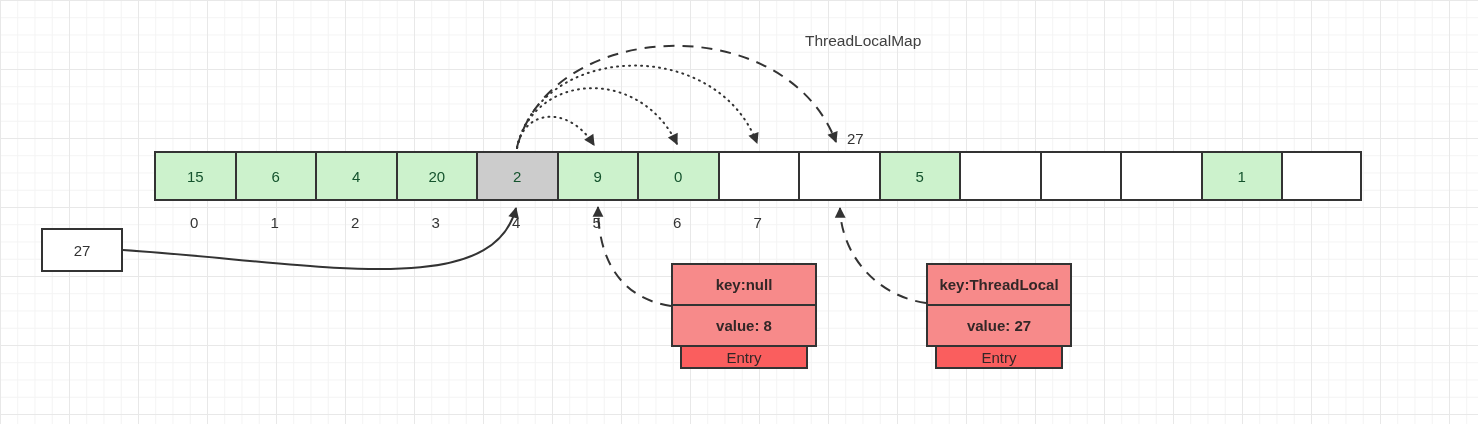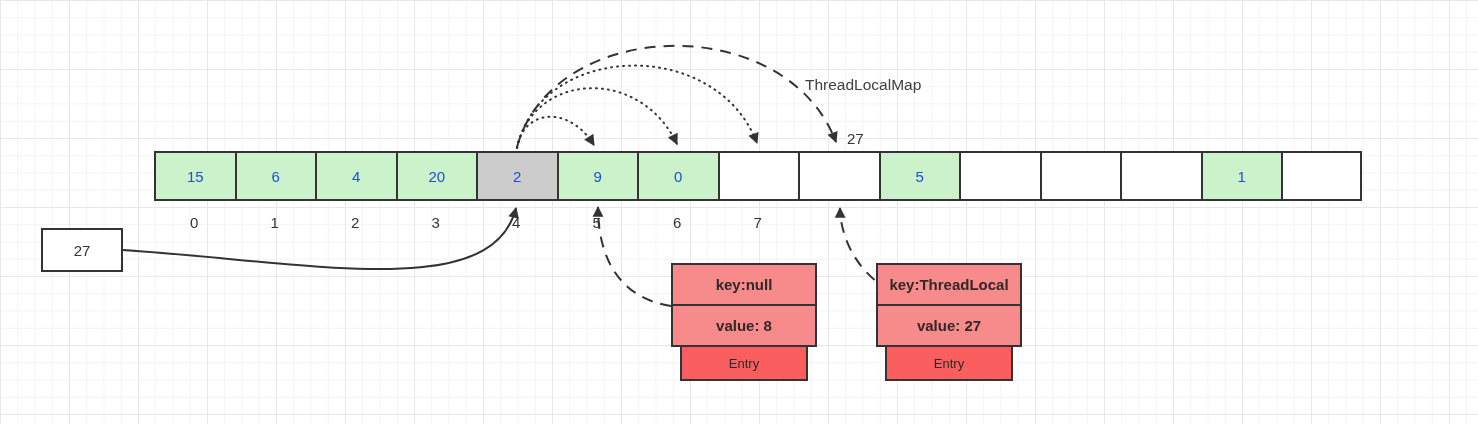--- a/index.html
+++ b/index.html
@@ -34,21 +34,20 @@
   .dotted { stroke-dasharray: 1 5; stroke-linecap: round; }
   .dashed { stroke-dasharray: 11 8; }
   #arw path { fill: var(--connector); stroke: none; }
 
   .diagram-title {
     position: absolute;
     left: 805px; top: 32px;
     font-size: 15.5px;
     color: #404040;
     white-space: nowrap;
-    margin-top: 44px;
   }
   .probe-label {
     position: absolute;
     left: 847px; top: 130px;
     font-size: 15px;
     color: #333;
   }
 
   .array {
     position: absolute;
@@ -57,21 +56,21 @@
   }
   .cell {
     flex: 0 0 80.5px;
     height: 50px;
     border: 2px solid var(--shape-border);
     border-right: none;
     display: flex;
     align-items: center;
     justify-content: center;
     font-size: 15px;
-    color: #1d4ed8;
+    color: #14532d;
   }
   .cell:last-child { border-right: 2px solid var(--shape-border); }
   .cell[data-state="filled"] { background: var(--cell-filled); }
   .cell[data-state="stale"]  { background: var(--cell-stale); }
   .cell[data-state="empty"]  { background: var(--cell-empty); }
 
   .indices {
     position: absolute;
     left: 154px; top: 211px;
     display: flex;
@@ -97,47 +96,47 @@
     justify-content: center;
     font-size: 15px;
   }
 
   .entry {
     position: absolute;
     width: 146px;
     top: 263px;
   }
   .entry-1 { left: 671px; }
-  .entry-2 { left: 876px; }
+  .entry-2 { left: 926px; }
   .erow {
     position: relative;
     z-index: 2;
     height: 43px;
     background: var(--entry-row);
     border: 2px solid var(--shape-border);
     display: flex;
     align-items: center;
     justify-content: center;
     font-size: 15px;
     color: #332727;
     font-weight: bold;
   }
   .erow + .erow { margin-top: -2px; }
   .ebar {
     position: relative;
     z-index: 1;
     width: 128px;
-    height: 36px;
+    height: 24px;
     margin: -2px auto 0;
     background: var(--entry-bar);
     border: 2px solid var(--shape-border);
     display: flex;
     align-items: center;
     justify-content: center;
-    font-size: 13px;
+    font-size: 15px;
     color: #332727;
   }
 </style>
 </head>
 <body>
 
 <div class="canvas">
 
   <svg class="overlay">
     <defs>

